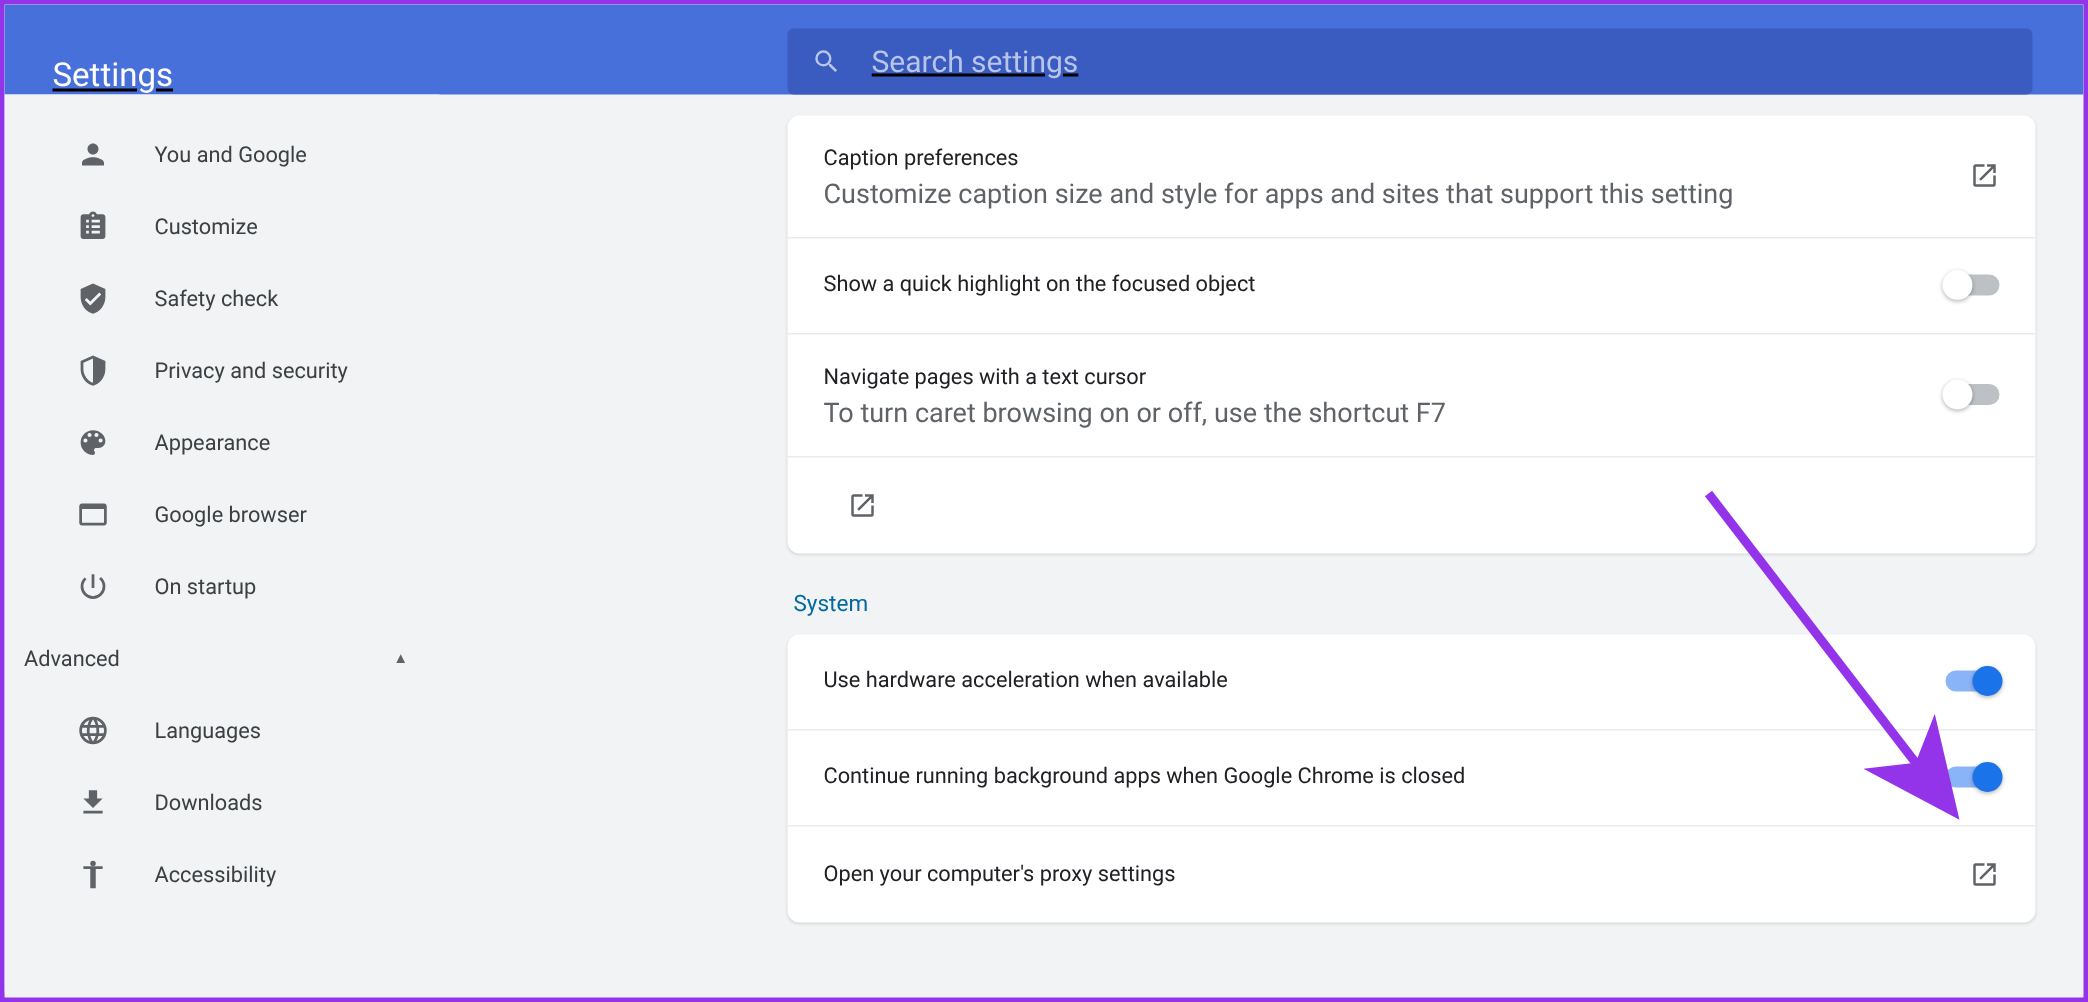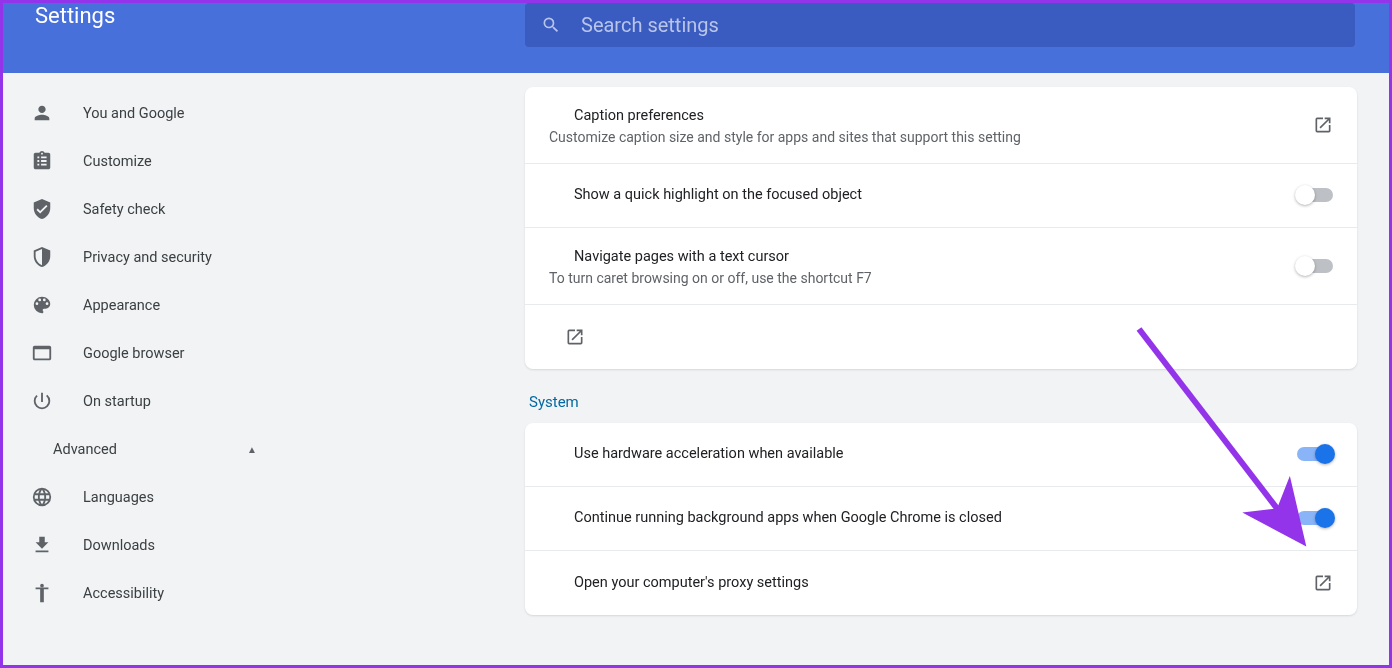--- a/index.html
+++ b/index.html
@@ -1,40 +1,40 @@
 <!DOCTYPE html>
 <html><head>
 <meta charset="utf-8">
 <style>
 * { margin: 0; padding: 0; box-sizing: border-box; font-family: Roboto, Arial, sans-serif; }
 body { background: #f1f3f4; width: 1392px; height: 668px; overflow: hidden; position: relative; border: 3px solid #9333ea; }
 
-.header { background: #4870db; height: 70px; display: flex; align-items: flex-start; padding: 0 0 0 32px; }
+.header { background: #4870db; height: 60px; display: flex; align-items: flex-end; padding: 0 0 0 32px; text-decoration: underline; }
 .header-title { color: #fff; font-size: 22px; font-weight: 400; width: 490px; }
 .search-container { background: #3a5bbf; border-radius: 4px; height: 44px; flex: 1; max-width: 830px; display: flex; align-items: center; padding: 0 16px; }
 .search-icon { color: #b8c4e8; margin-right: 20px; display: flex; }
 .search-input { background: transparent; border: none; outline: none; color: #fff; font-size: 20px; flex: 1; }
 .search-input::placeholder { color: #b8c4e8; }
 
 .layout { display: flex; height: calc(100% - 64px); }
 
 .sidebar { width: 290px; padding: 16px 0; background: #f1f3f4; }
-.sidebar-item { display: flex; align-items: center; height: 48px; padding: 0 28px; cursor: pointer; color: #3c4043; font-size: 14px; }
+.sidebar-item { display: flex; align-items: center; height: 48px; padding: 0 28px; cursor: pointer; color: #3c4043; font-size: 14px; margin-left: 20px; }
 .sidebar-icon { width: 22px; height: 22px; margin-right: 30px; color: #5f6368; display: flex; align-items: center; justify-content: center; }
 .sidebar-label { font-size: 14.5px; color: #3c4043; }
-.sidebar-section { display: flex; align-items: center; height: 48px; padding: 0 28px; cursor: pointer; color: #3c4043; font-size: 14.5px; justify-content: space-between; margin-left: 22px; }
+.sidebar-section { display: flex; align-items: center; height: 48px; padding: 0 13px; cursor: pointer; color: #3c4043; font-size: 14.5px; justify-content: space-between; }
 .sidebar-section .chevron { color: #5f6368; font-size: 10px; margin-right: 8px; }
 
 .main { flex: 1; padding: 0 24px 0 232px; overflow-y: auto; }
 .card { background: #fff; border-radius: 8px; box-shadow: 0 1px 2px rgba(60,64,67,0.15); margin-bottom: 24px; max-width: 832px; }
 .row { display: flex; align-items: center; justify-content: space-between; padding: 18px 24px; border-bottom: 1px solid #e8eaed; min-height: 64px; }
 .row:last-child { border-bottom: none; }
 .row-text { flex: 1; }
-.row-title { font-size: 14.5px; color: #202124; line-height: 1.5; margin-left: 25px; }
-.row-sub { font-size: 14px; color: #5f6368; margin-top: 2px; }
+.row-title { font-size: 14.5px; color: #202124; line-height: 1.5; }
+.row-sub { font-size: 18px; color: #5f6368; margin-top: 2px; }
 .row-action { margin-left: 16px; display: flex; align-items: center; }
 
 .section-title { font-size: 15px; color: #0369a1; padding: 0 0 12px 4px; max-width: 832px; }
 
 .toggle { width: 36px; height: 14px; background: #bdc1c6; border-radius: 8px; position: relative; cursor: pointer; }
 .toggle-knob { width: 20px; height: 20px; background: #fff; border-radius: 50%; position: absolute; top: -3px; left: -2px; box-shadow: 0 1px 3px rgba(0,0,0,0.3); transition: left 0.15s; }
 .toggle.on { background: #8ab4f8; }
 .toggle.on .toggle-knob { left: 18px; background: #1a73e8; }
 
 .launch-icon { color: #5f6368; cursor: pointer; display: flex; }

